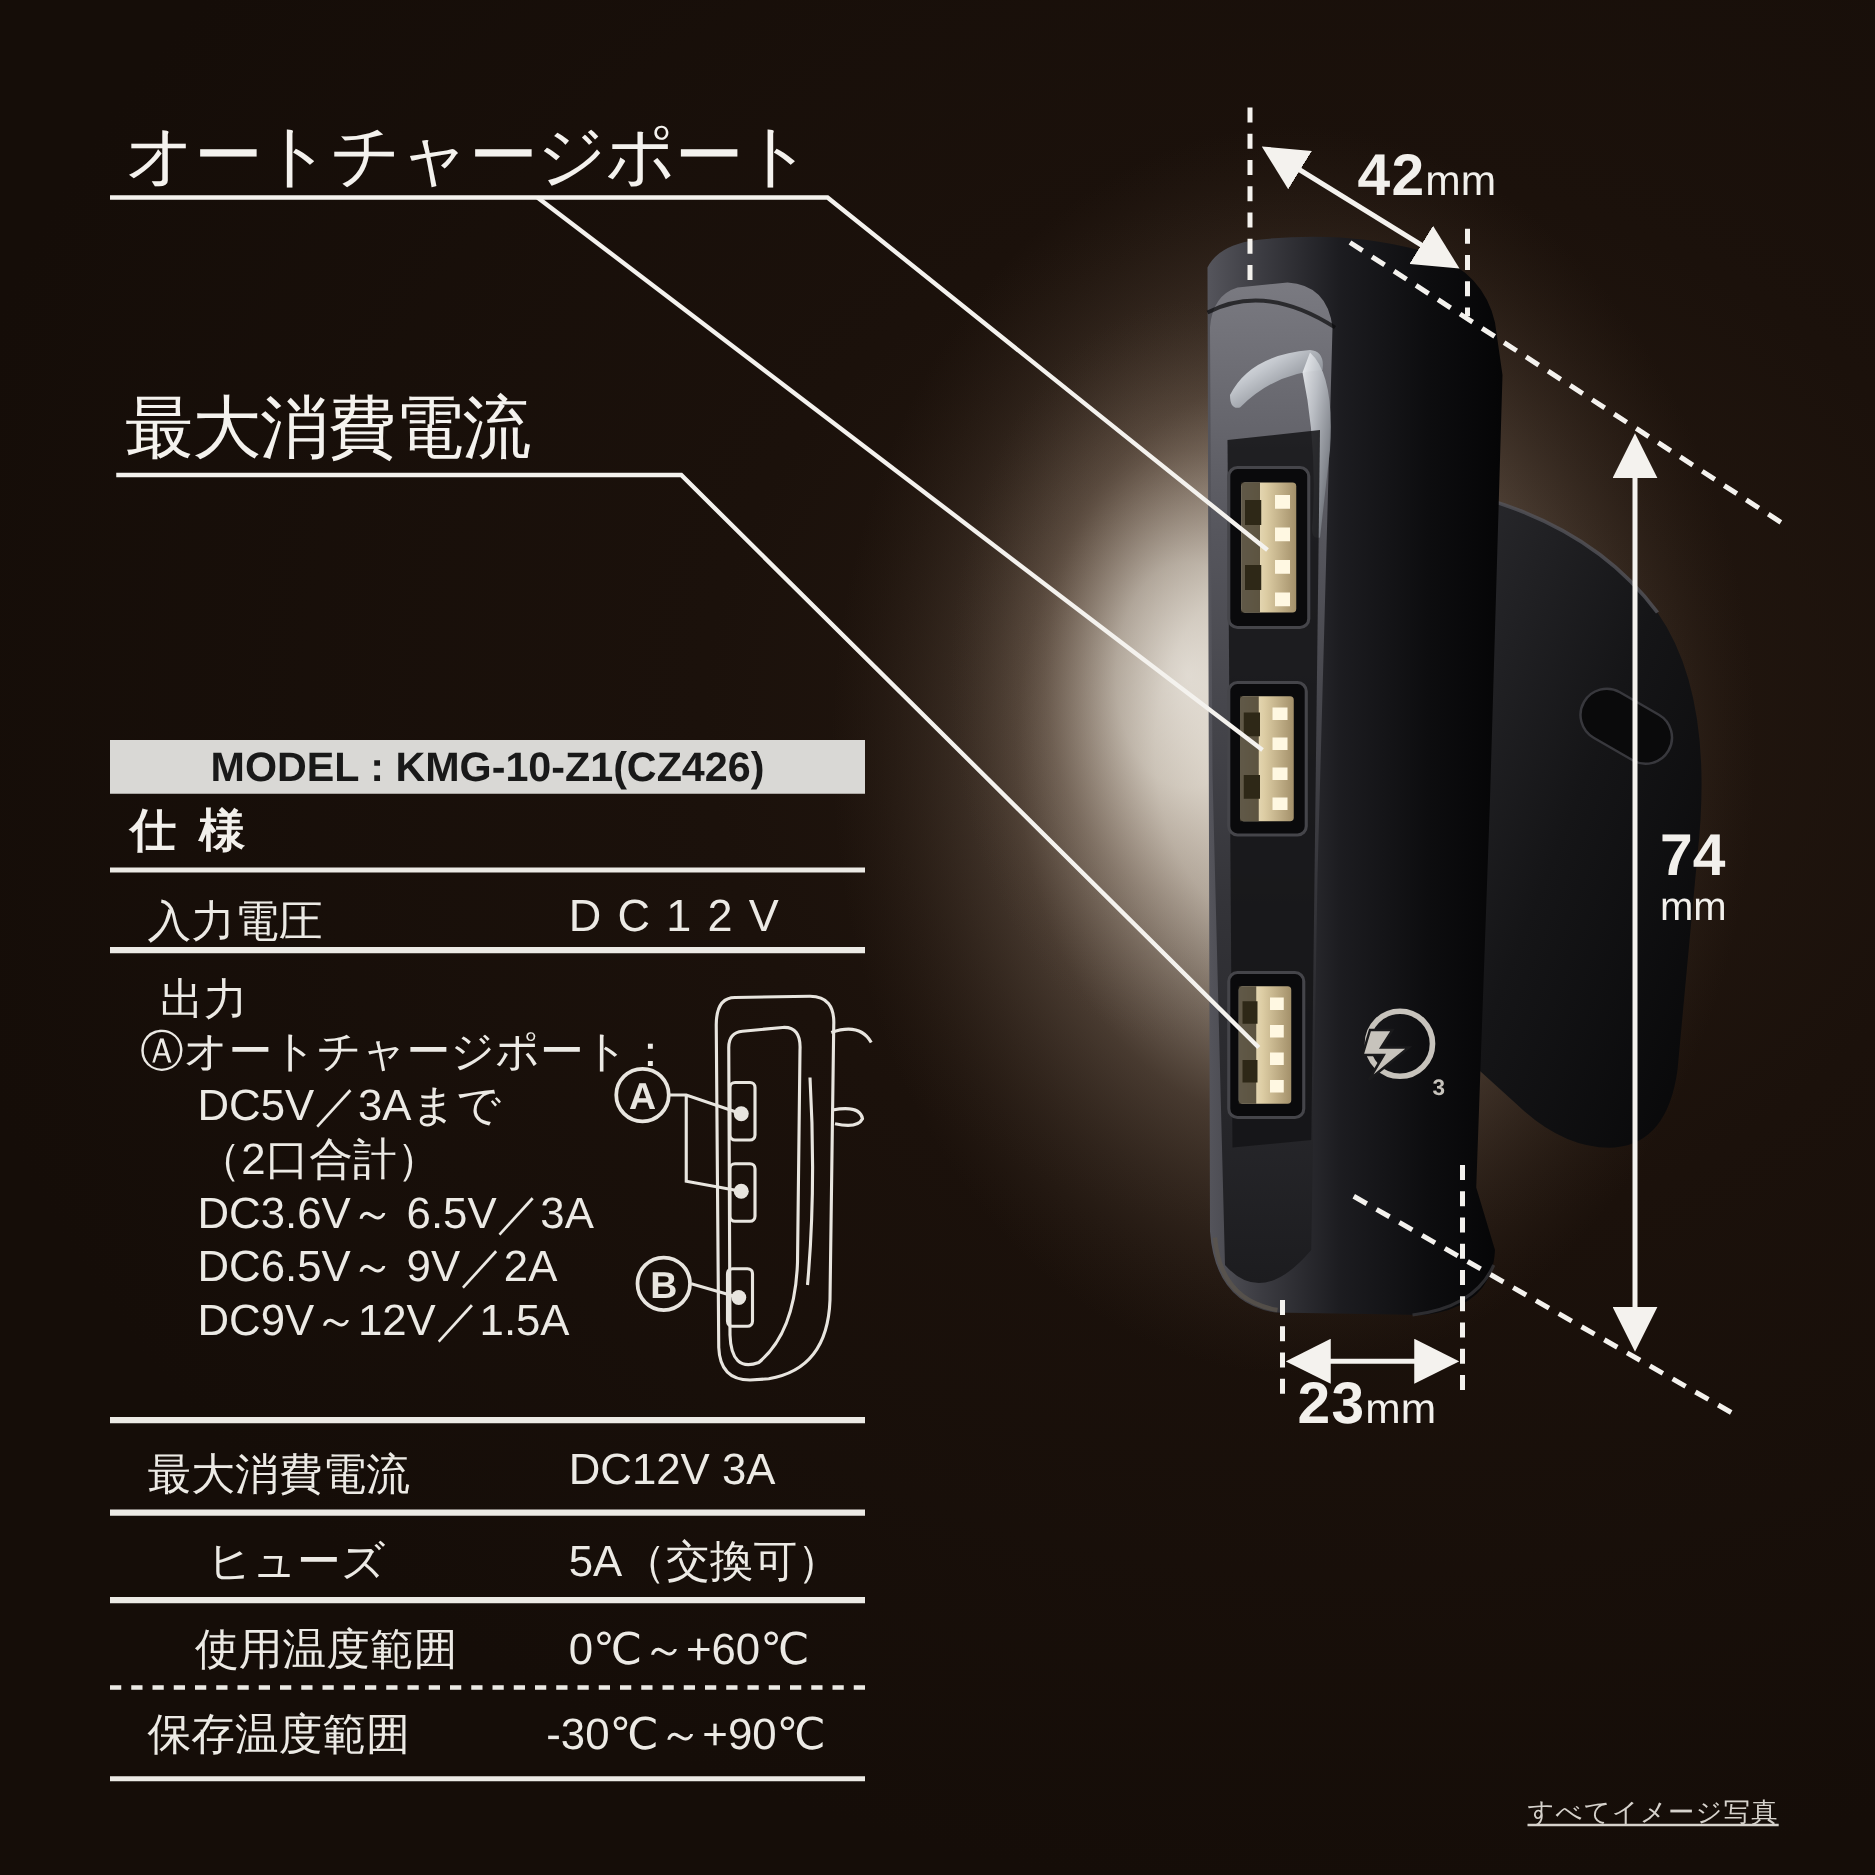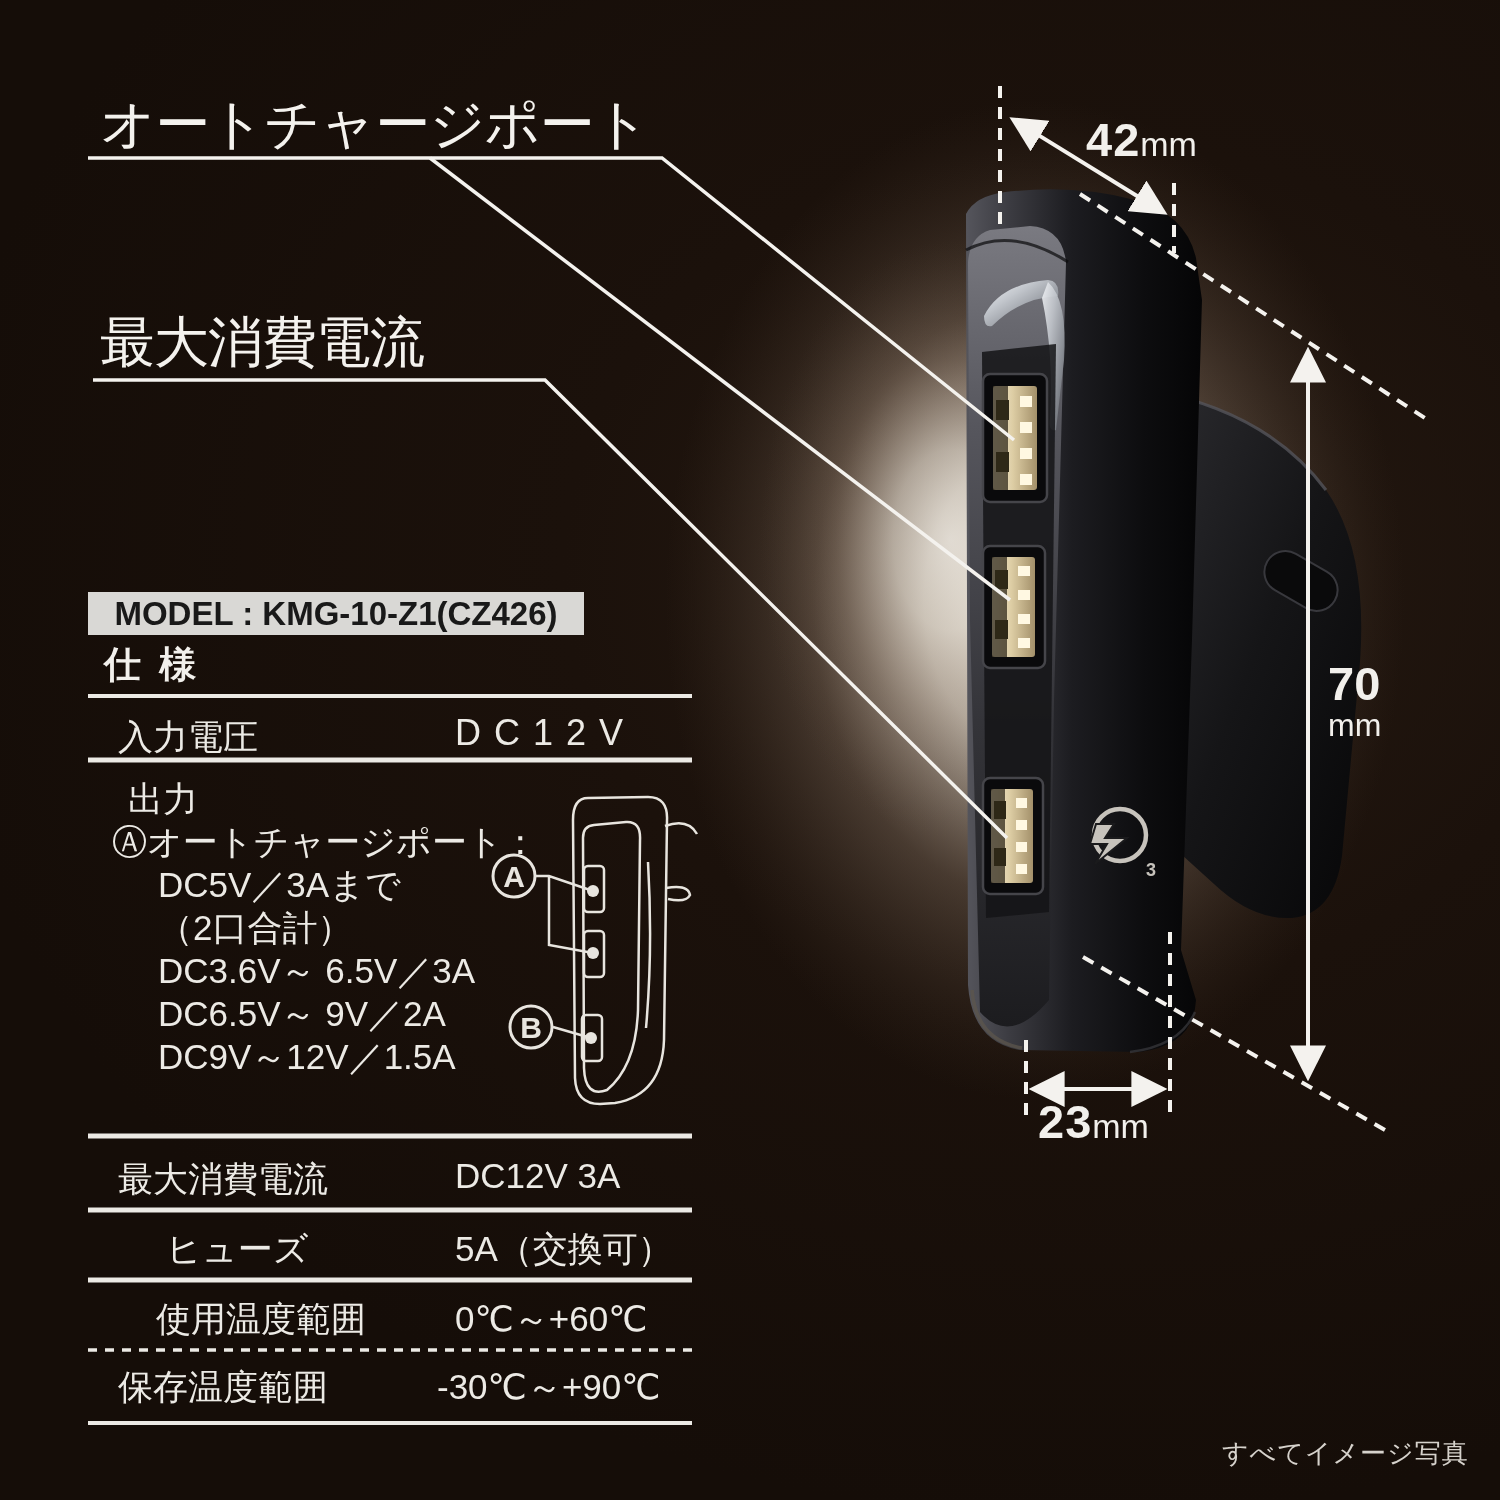--- a/index.html
+++ b/index.html
@@ -14,31 +14,31 @@
   .callout{
     font-size:55px;font-weight:500;letter-spacing:-1px;color:#f4f2ee;white-space:nowrap;
   }
   .dim-inline{white-space:nowrap;color:#f2f0ec;}
   .dim-inline .num{font-size:47px;font-weight:bold;letter-spacing:1px;}
   .dim-inline .unit{font-size:34px;font-weight:500;}
   .dim-stack{color:#f2f0ec;line-height:1.0;}
   .dim-stack .num{font-size:47px;font-weight:bold;display:block;}
   .dim-stack .unit{font-size:32px;font-weight:500;display:block;margin-top:2px;}
   .model-bar{
-    left:88px;top:592px;width:496px;height:43px;background:#d9d8d5;
+    left:88px;top:592px;width:604px;height:43px;background:#d9d8d5;
     display:flex;align-items:center;justify-content:center;
   }
   .model-bar span{font-size:33px;font-weight:bold;color:#191919;letter-spacing:0px;white-space:nowrap;}
   .spec-title{left:104px;top:640px;font-size:37px;font-weight:bold;letter-spacing:4px;}
   .row-label{font-size:35px;color:#eceae5;white-space:nowrap;}
   .row-value{font-size:35px;color:#eceae5;white-space:nowrap;}
   .spaced{letter-spacing:13px;font-size:36px;}
   .out-block{left:112px;top:820px;font-size:35px;line-height:43px;color:#eceae5;}
   .out-block .indent{padding-left:46px;}
-  .note{left:1222px;top:1436px;font-size:26px;color:#d6d2cc;letter-spacing:1px;}
+  .note{left:1222px;top:1436px;font-size:21px;color:#d6d2cc;letter-spacing:1px;text-decoration:underline;}
 </style>
 </head>
 <body>
 
 <div class="stage">
 
   <svg width="1500" height="1500" viewBox="0 0 1500 1500">
     <defs>
       <radialGradient id="glowG" cx="50%" cy="50%" r="50%">
         <stop offset="0%" stop-color="#fdf9f2" stop-opacity="0.95"></stop>
@@ -217,21 +217,21 @@
     </g>
   </svg>
 
   <div class="abs callout" style="left:100px;top:88px;font-family:Liberation Serif, serif;">オートチャージポート</div>
   <div class="abs callout" style="left:100px;top:306px;">最大消費電流</div>
 
   <div class="abs dim-inline" style="left:1086px;top:112px;">
     <span class="num">42</span><span class="unit">mm</span>
   </div>
   <div class="abs dim-stack" style="left:1328px;top:660px;">
-    <span class="num">70</span>
+    <span class="num">74</span>
     <span class="unit">mm</span>
   </div>
   <div class="abs dim-inline" style="left:1038px;top:1094px;">
     <span class="num">23</span><span class="unit">mm</span>
   </div>
 
   <div class="abs model-bar">
     <span>MODEL : KMG-10-Z1(CZ426)</span>
   </div>
   <div class="abs spec-title">仕 様</div>

